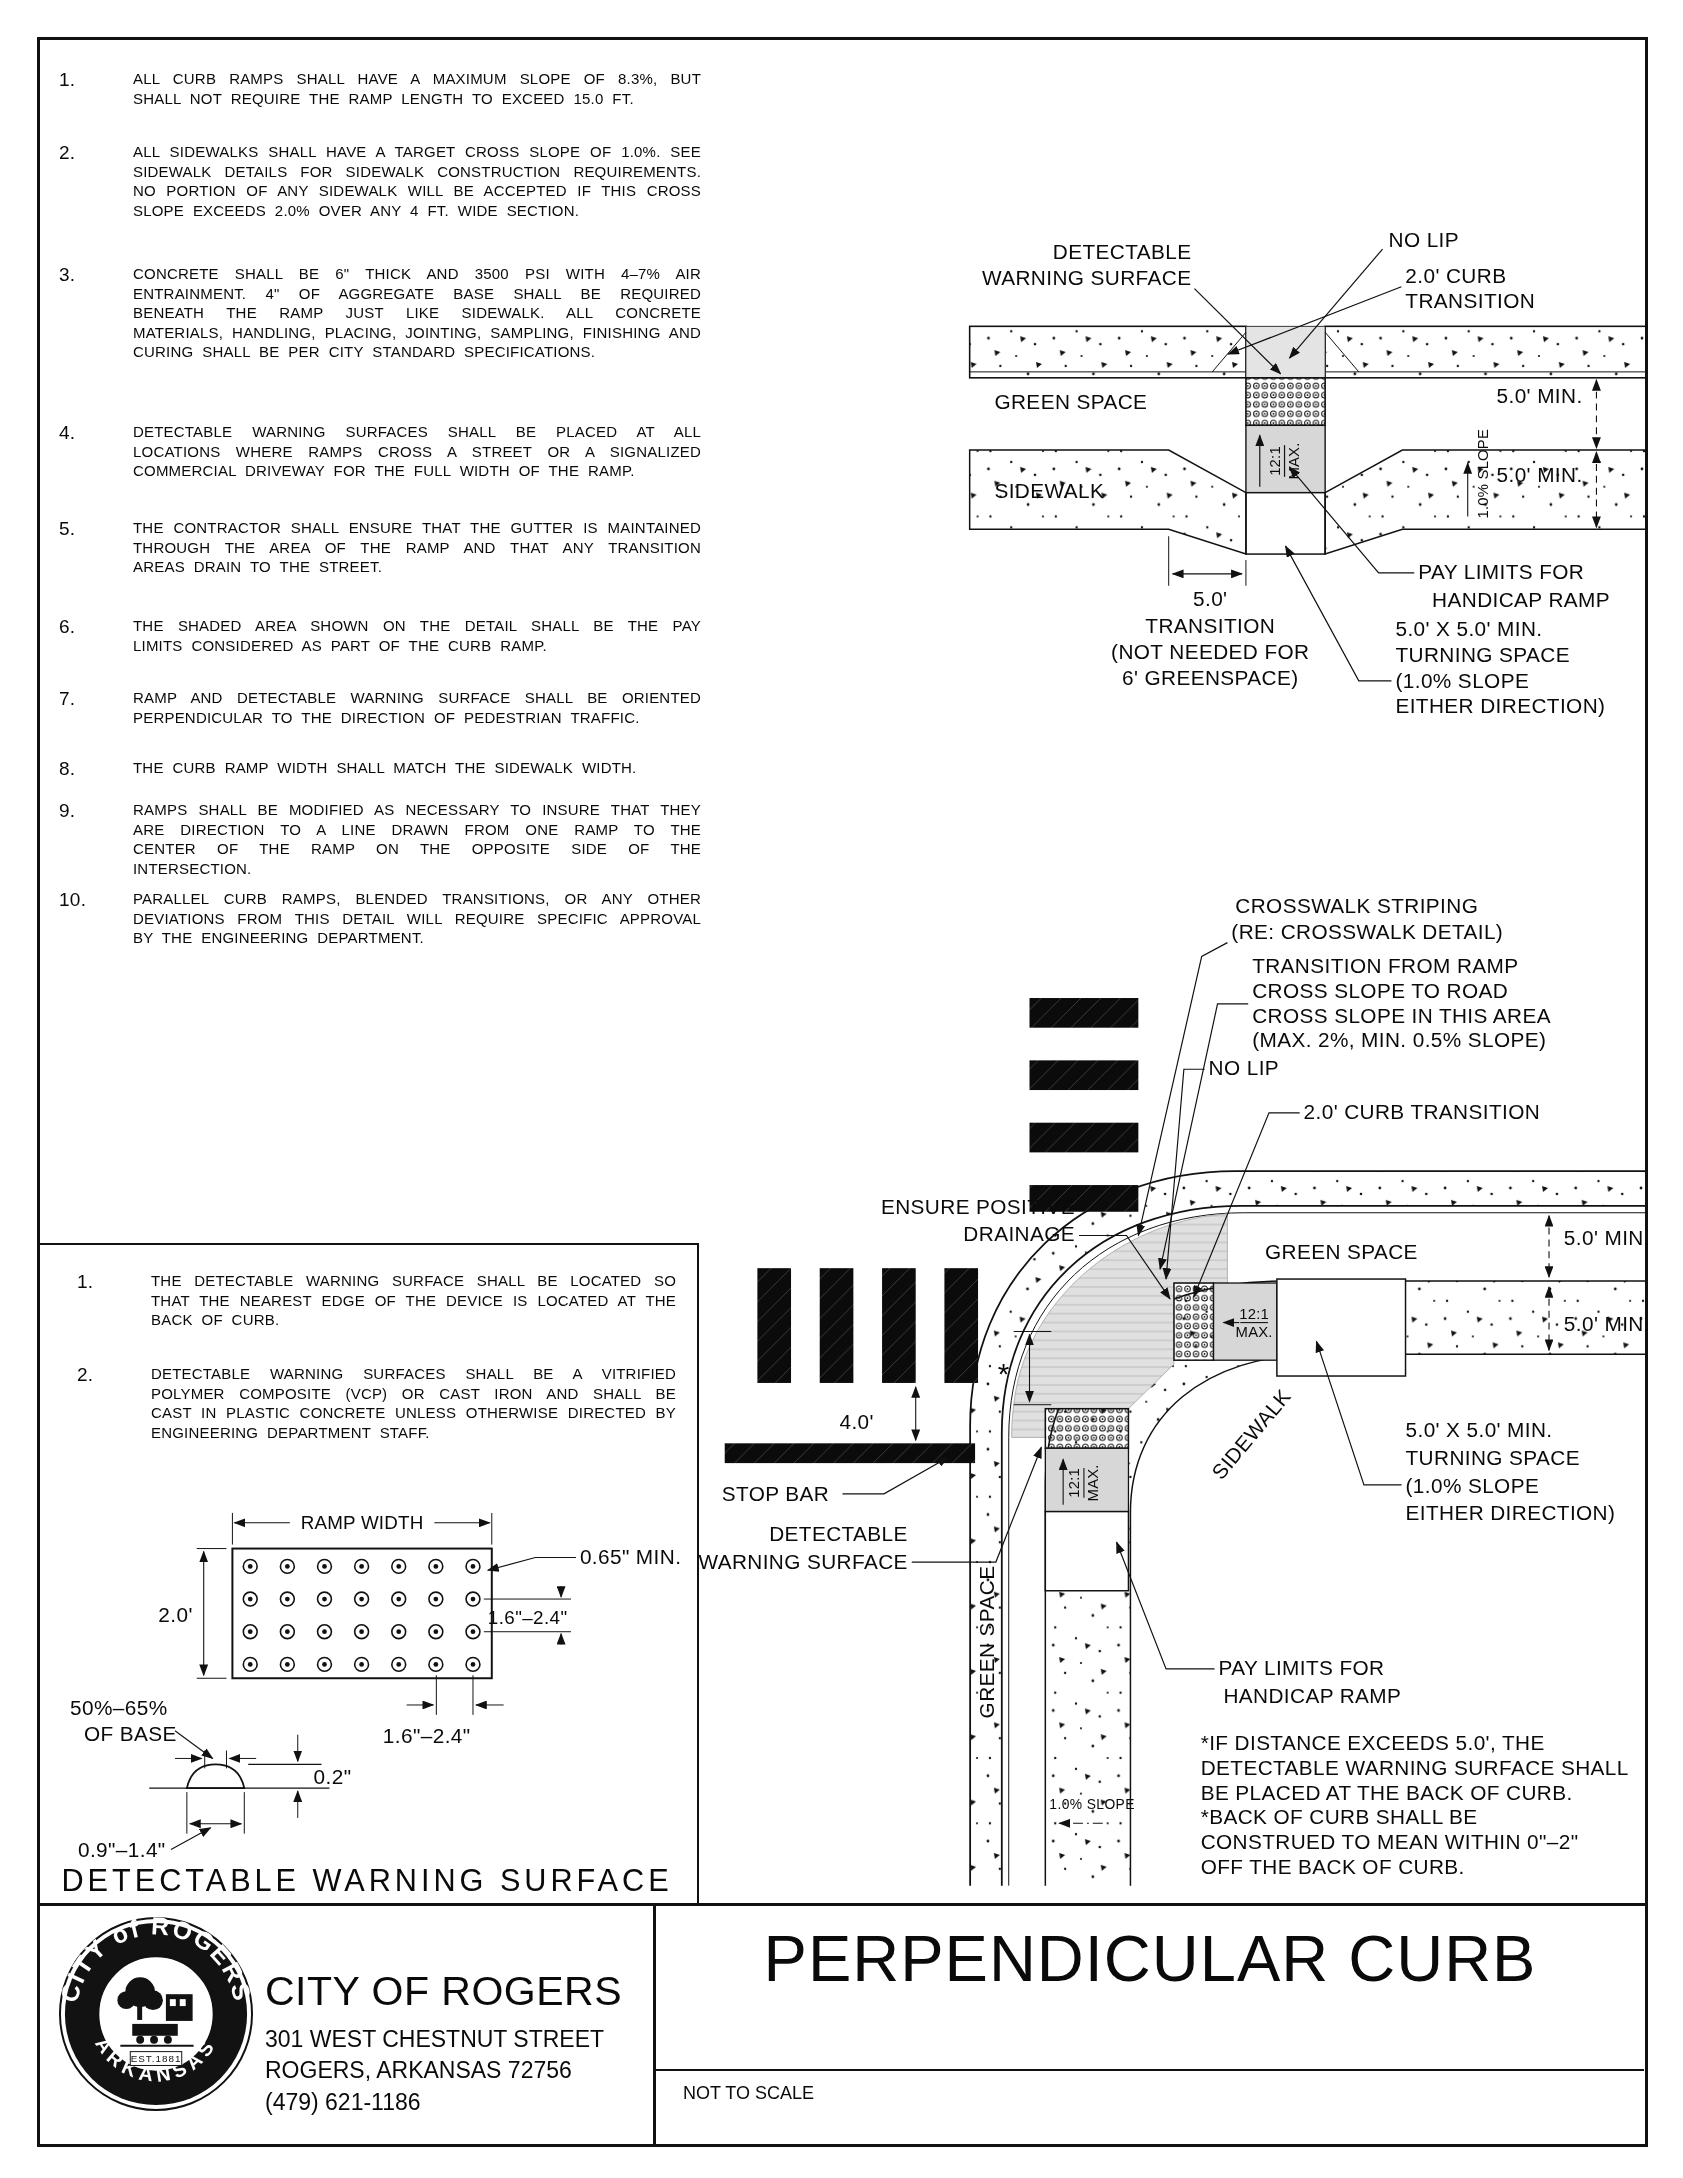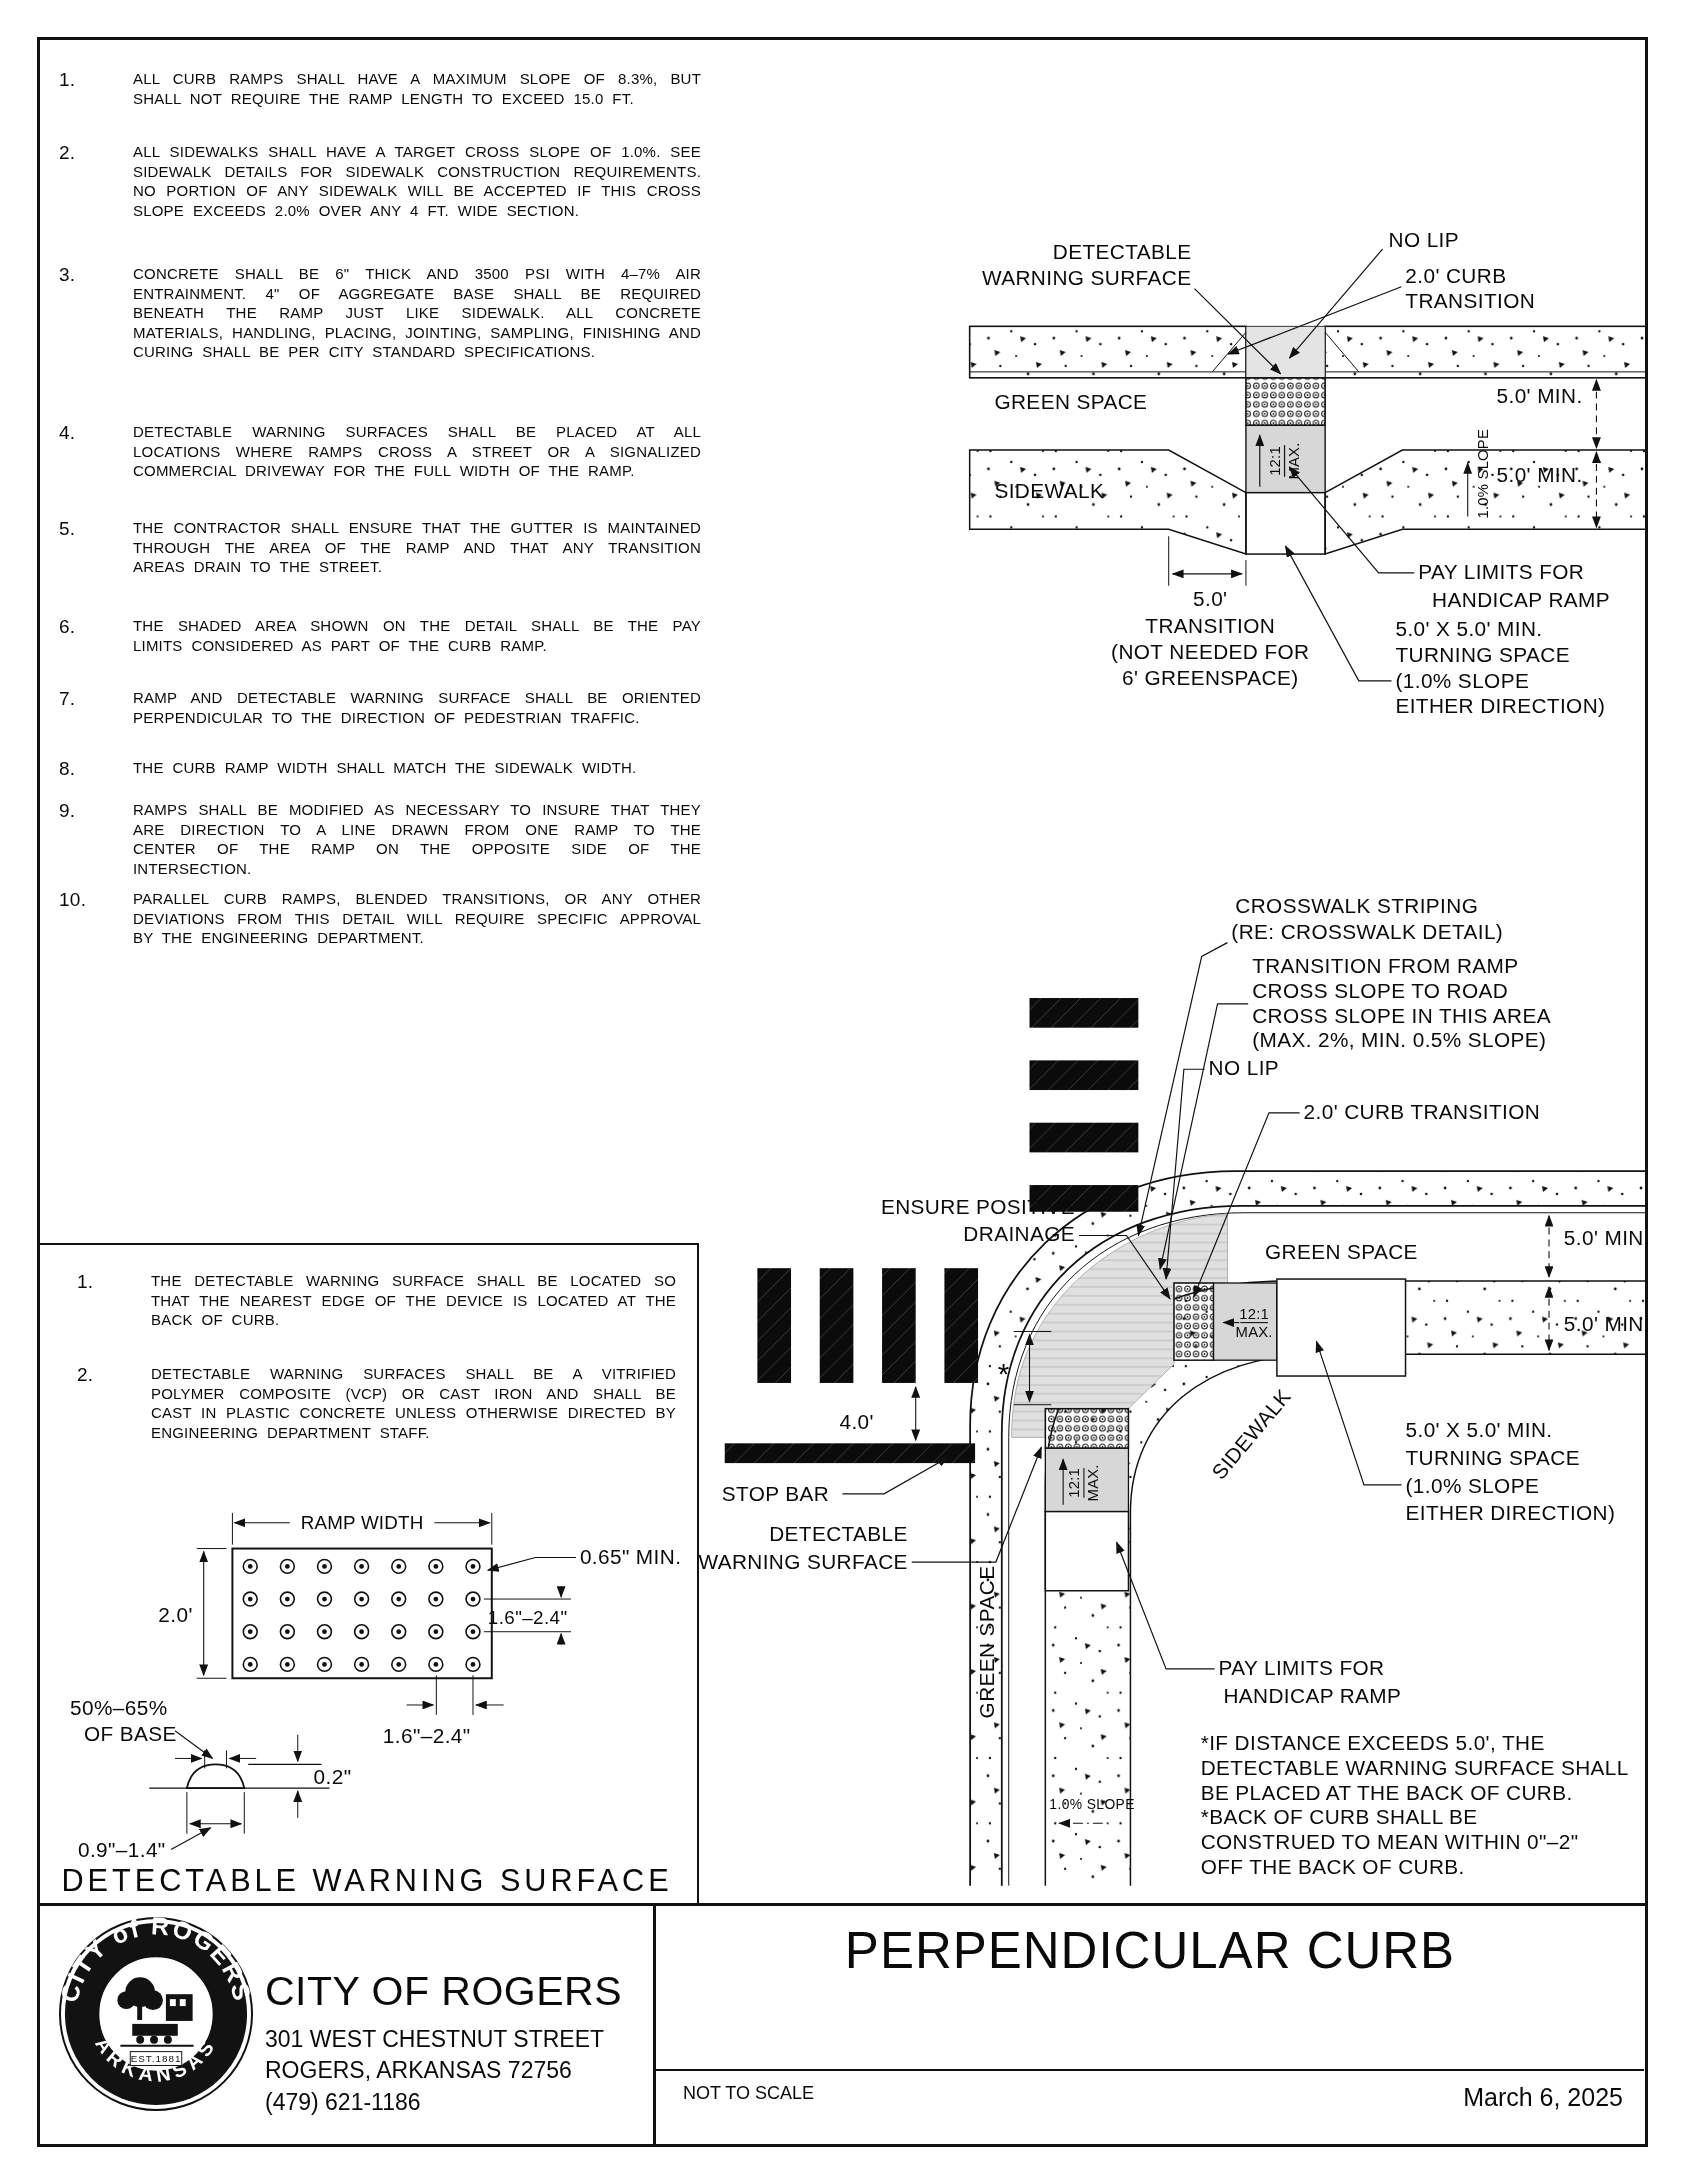--- a/index.html
+++ b/index.html
@@ -22,21 +22,21 @@
   svg text.sm{font-size:15px;letter-spacing:.2px;}
   svg text.xs{font-size:14px;}
   svg text.star{font-size:30px;}
   .ln{stroke:#111;fill:none;}
   
   .tb-line-top{position:absolute;left:37px;top:1903px;width:1608px;border-top:3px solid #111;}
   .tb-div{position:absolute;left:653px;top:1903px;height:241px;border-left:3px solid #111;}
   .tb-hline{position:absolute;left:653px;top:2069px;width:991px;border-top:2px solid #111;}
   .tb-org{position:absolute;left:265px;top:1968px;font-size:41px;letter-spacing:0.5px;}
   .tb-addr{position:absolute;left:265px;font-size:23px;}
-  .tb-title{position:absolute;left:656px;width:988px;text-align:center;font-size:51px;letter-spacing:1px;}
+  .tb-title{position:absolute;left:656px;width:988px;text-align:center;font-size:65px;letter-spacing:1px;}
   .tb-scale{position:absolute;left:683px;top:2083px;font-size:18px;}
   .tb-date{position:absolute;left:653px;top:2083px;width:970px;text-align:right;font-size:25px;}
 </style>
 </head>
 <body>
 
 <div class="page">
   <div class="frame"></div>
 
   <div class="notes">
@@ -503,15 +503,14 @@
     <text x="100" y="149" text-anchor="middle" style="font-size:10px;letter-spacing:1px;fill:#121212">EST.1881</text>
   </svg>
 
   <div class="tb-org">CITY OF ROGERS</div>
   <div class="tb-addr" style="top:2026px">301 WEST CHESTNUT STREET</div>
   <div class="tb-addr" style="top:2057px">ROGERS, ARKANSAS  72756</div>
   <div class="tb-addr" style="top:2089px">(479) 621-1186</div>
 
   <div class="tb-title" style="top:1921px">PERPENDICULAR CURB</div>
   <div class="tb-scale">NOT TO SCALE</div>
-  <div class="tb-date">March 6, 2025</div>
 </div>
 
 
 </body></html>

